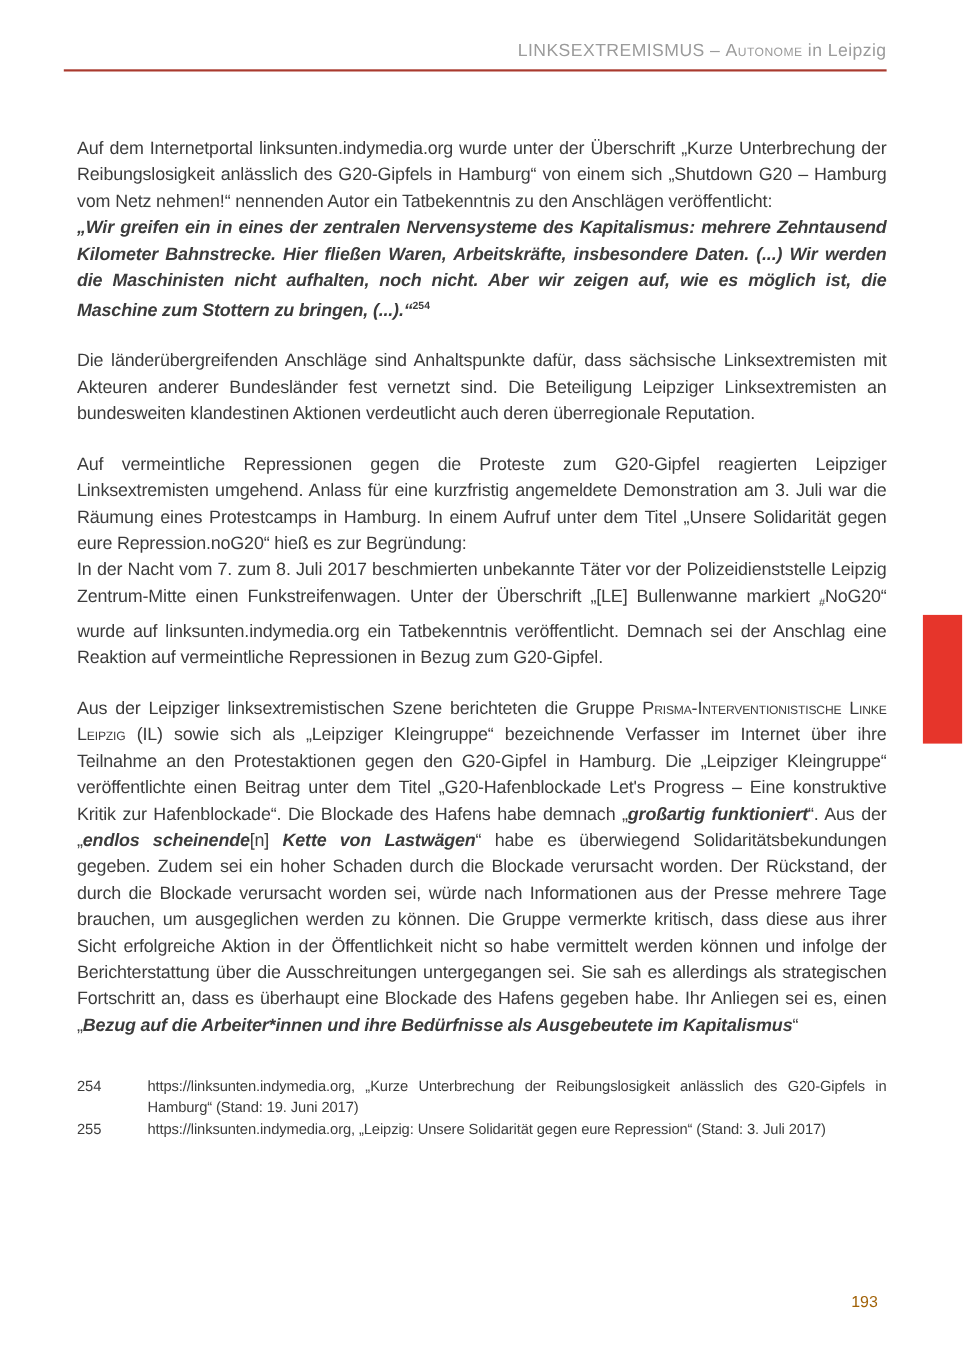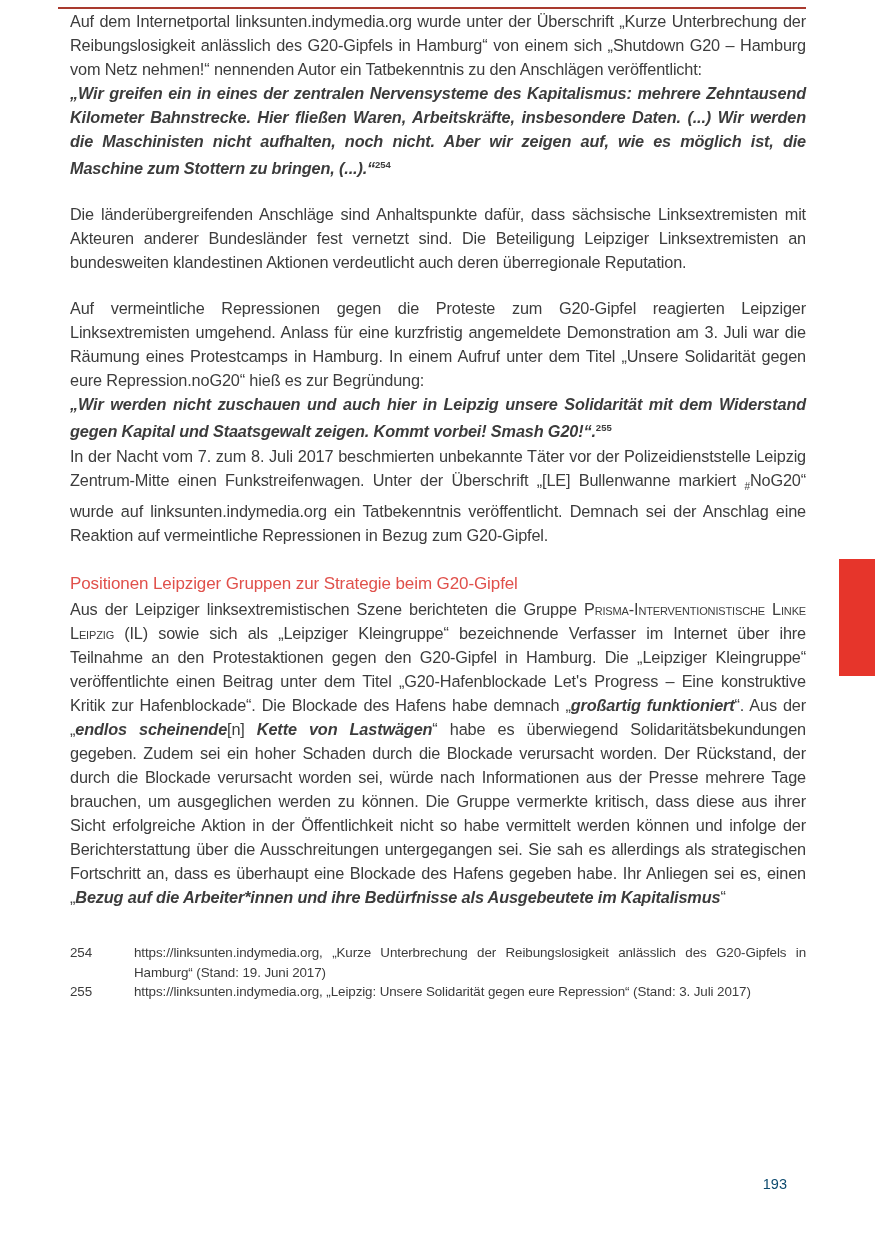--- a/index.html
+++ b/index.html
@@ -36,21 +36,21 @@
   }
   
   .para {
     font-size: 16.3px;
     line-height: 24px;
     letter-spacing: -0.15px;
     text-align: justify;
     margin: 0 0 22px 0;
   }
   .para.tight { margin-bottom: 0; }
-  .para.first { }
+  .para.first { margin-top: 58px; }
   .quote { font-style: italic; font-weight: bold; }
   sup.fnref {
     font-size: 9.5px;
     font-style: normal;
     vertical-align: super;
     letter-spacing: 0;
   }
   sub.hash {
     font-size: 10px;
     vertical-align: sub;
@@ -78,54 +78,55 @@
   }
   .footnote-text {
     flex: 1;
     text-align: justify;
     margin-left: 28px;
   }
   
   .page-number {
     position: absolute;
     top: 1176px;
-    right: 88px;
+    right: 77px;
     font-size: 14.5px;
-    color: #0c4a6e;
+    color: #a16207;
   }
   
   .section-tab {
     position: absolute;
     top: 559px;
     right: 0;
     width: 36px;
     height: 117px;
     background: #e6352b;
   }
 </style>
 </head>
 <body>
 
 <div class="page">
 
   <div class="content-col">
 
+    <div class="running-head">
+      <span>LINKSEXTREMISMUS – </span><span class="sc">Autonome</span><span> in Leipzig</span>
+    </div>
     <div class="header-rule"></div>
 
     <p class="para first tight"><span>Auf dem Internetportal linksunten.indymedia.org wurde unter der Überschrift „Kurze Unterbrechung der Reibungslosigkeit anlässlich des G20-Gipfels in Hamburg“ von einem sich „Shutdown G20 – Hamburg vom Netz nehmen!“ nennenden Autor ein Tatbekenntnis zu den Anschlägen veröffentlicht:</span></p>
     <p class="para quote"><span>„Wir greifen ein in eines der zentralen Nervensysteme des Kapitalismus: mehrere Zehntausend Kilometer Bahnstrecke. Hier fließen Waren, Arbeitskräfte, insbesondere Daten. (...) Wir werden die Maschinisten nicht aufhalten, noch nicht. Aber wir zeigen auf, wie es möglich ist, die Maschine zum Stottern zu bringen, (...).“</span><sup class="fnref">254</sup></p>
 
     <p class="para"><span>Die länderübergreifenden Anschläge sind Anhaltspunkte dafür, dass sächsische Linksextremisten mit Akteuren anderer Bundesländer fest vernetzt sind. Die Beteiligung Leipziger Linksextremisten an bundesweiten klandestinen Aktionen verdeutlicht auch deren überregionale Reputation.</span></p>
 
     <p class="para tight"><span>Auf vermeintliche Repressionen gegen die Proteste zum G20-Gipfel reagierten Leipziger Linksextremisten umgehend. Anlass für eine kurzfristig angemeldete Demonstration am 3. Juli war die Räumung eines Protestcamps in Hamburg. In einem Aufruf unter dem Titel „Unsere Solidarität gegen eure Repression.noG20“ hieß es zur Begründung:</span></p>
-    <p class="para quote tight"><span>„Wir werden nicht zuschauen und auch hier in Leipzig unsere Solidarität mit dem Widerstand gegen Kapital und Staatsgewalt zeigen. Kommt vorbei! Smash G20!“.</span><sup class="fnref">255</sup></p>
 
     <p class="para"><span>In der Nacht vom 7. zum 8. Juli 2017 beschmierten unbekannte Täter vor der Polizeidienststelle Leipzig Zentrum-Mitte einen Funkstreifenwagen. Unter der Überschrift „[LE] Bullenwanne markiert </span><sub class="hash">#</sub><span>NoG20“ wurde auf linksunten.indymedia.org ein Tatbekenntnis veröffentlicht. Demnach sei der Anschlag eine Reaktion auf vermeintliche Repressionen in Bezug zum G20-Gipfel.</span></p>
 
-    <h2 class="section-heading">Positionen Leipziger Gruppen zur Strategie beim G20-Gipfel</h2>
 
     <p class="para"><span>Aus der Leipziger linksextremistischen Szene berichteten die Gruppe </span><span class="sc-name">Prisma-Interventionistische Linke Leipzig</span><span> (IL) sowie sich als „Leipziger Kleingruppe“ bezeichnende Verfasser im Internet über ihre Teilnahme an den Protestaktionen gegen den G20-Gipfel in Hamburg. Die „Leipziger Kleingruppe“ veröffentlichte einen Beitrag unter dem Titel „G20-Hafenblockade Let's Progress – Eine konstruktive Kritik zur Hafenblockade“. Die Blockade des Hafens habe demnach „</span><span class="quote">großartig funktioniert</span><span>“. Aus der „</span><span class="quote">endlos scheinende</span><span>[n] </span><span class="quote">Kette von Lastwägen</span><span>“ habe es überwiegend Solidaritätsbekundungen gegeben. Zudem sei ein hoher Schaden durch die Blockade verursacht worden. Der Rückstand, der durch die Blockade verursacht worden sei, würde nach Informationen aus der Presse mehrere Tage brauchen, um ausgeglichen werden zu können. Die Gruppe vermerkte kritisch, dass diese aus ihrer Sicht erfolgreiche Aktion in der Öffentlichkeit nicht so habe vermittelt werden können und infolge der Berichterstattung über die Ausschreitungen untergegangen sei. Sie sah es allerdings als strategischen Fortschritt an, dass es überhaupt eine Blockade des Hafens gegeben habe. Ihr Anliegen sei es, einen „</span><span class="quote">Bezug auf die Arbeiter*innen und ihre Bedürfnisse als Ausgebeutete im Kapitalismus</span><span>“</span></p>
 
     <div class="footnotes">
       <div class="footnote-row">
         <span class="footnote-num">254</span>
         <span class="footnote-text">https://linksunten.indymedia.org, „Kurze Unterbrechung der Reibungslosigkeit anlässlich des G20-Gipfels in Hamburg“ (Stand: 19. Juni 2017)</span>
       </div>
       <div class="footnote-row">
         <span class="footnote-num">255</span>

